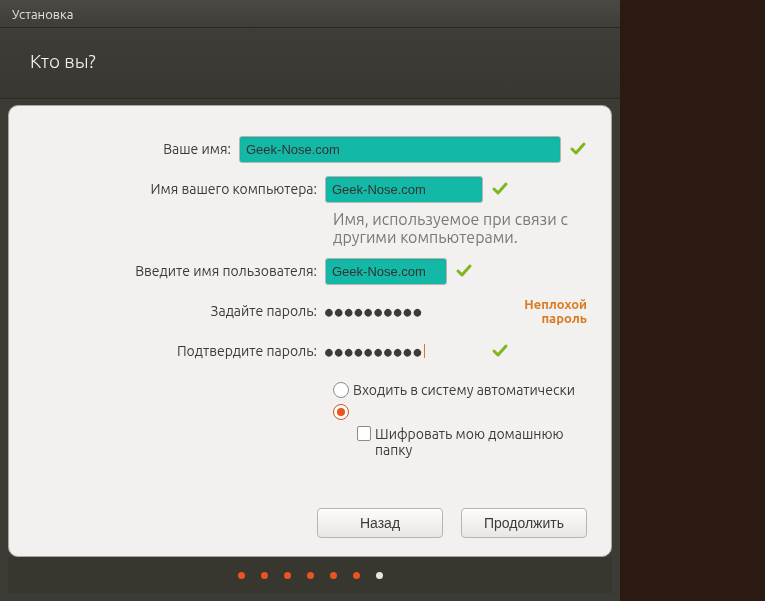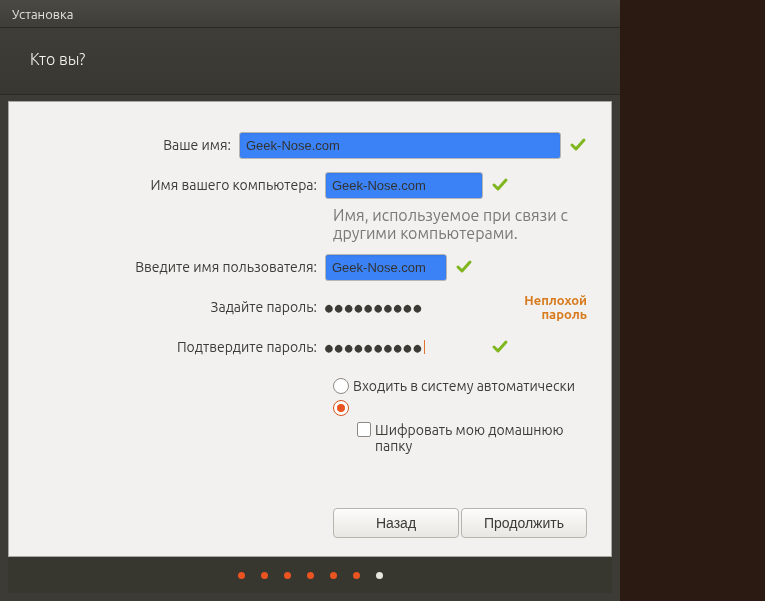--- a/index.html
+++ b/index.html
@@ -18,35 +18,35 @@
     background: linear-gradient(to bottom, #4a4944, #3e3d38);
     color: #e3e2dd;
     font-size: 13px;
     display: flex; align-items: center;
     padding: 0 12px;
     border-bottom: 1px solid #2a2925;
   }
   .header {
     padding: 22px 30px 26px 30px;
     color: #f5f4ef;
-    font-size: 16px;
+    font-size: 19px;
     font-weight: 300;
     border-bottom: 1px solid #2a2925;
     background: linear-gradient(to bottom, #3e3d38, #383732);
   }
   .content-wrap {
     flex: 1;
     padding: 6px 8px 8px 8px;
     display: flex; flex-direction: column;
   }
   .content {
     flex: 1;
     background: #f2f1ef;
     border: 1px solid #a8a7a3;
-    border-radius: 0;
+    border-radius: 10px;
     padding: 28px 24px 18px 24px;
     display: flex; flex-direction: column;
     color: #3c3b36;
   }
   .form { flex: 1; }
   .row {
     display: flex; align-items: center;
     margin-bottom: 10px;
     min-height: 30px;
   }
@@ -58,21 +58,21 @@
     color: #3c3b36;
   }
   .field-col {
     display: flex; align-items: center; gap: 8px;
     flex: 1;
   }
   input.text {
     height: 27px;
     border: 1px solid #b7b6b2;
     border-radius: 3px;
-    background: #3b82f6;
+    background: #14b8a6;
     padding: 0 6px;
     font-size: 13px;
     color: #333;
     box-shadow: inset 0 1px 2px rgba(0,0,0,0.08);
   }
   .w-wide { width: 322px; }
   .w-med  { width: 158px; }
   .w-med2 { width: 122px; }
   .hint {
     font-size: 16px;
@@ -100,21 +100,21 @@
   .radio.sel { border-color: #d4511e; }
   .radio.sel::after {
     content: ""; width: 8px; height: 8px; border-radius: 50%;
     background: #e95420;
   }
   .checkbox {
     width: 15px; height: 15px;
     border: 1px solid #8b8a85; background: #fff; border-radius: 2px;
   }
   .button-row {
-    display: flex; justify-content: flex-end; gap: 2px;
+    display: flex; justify-content: flex-end; gap: 18px;
     margin-top: auto; padding-top: 14px;
   }
   button.btn {
     min-width: 126px; height: 30px;
     border: 1px solid #b5b4af; border-radius: 4px;
     background: linear-gradient(to bottom, #fdfcfa, #e8e7e3);
     color: #3c3b36; font-size: 14px;
     cursor: pointer;
     box-shadow: 0 1px 0 rgba(255,255,255,0.6) inset;
   }

